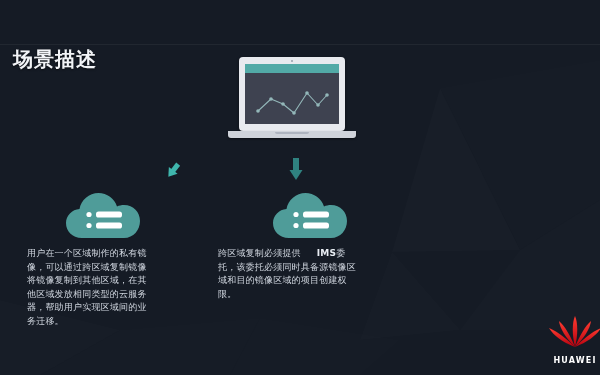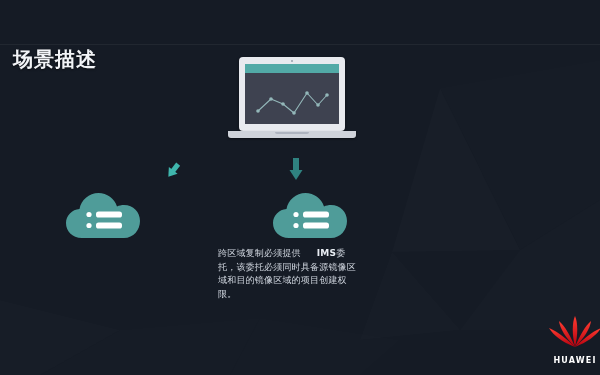--- a/index.html
+++ b/index.html
@@ -202,20 +202,21 @@
                C76,40 69.5,48 60,48 Z" fill="#4f9c99"></path>
       <g>
         <circle cx="25" cy="24.5" r="2.6" fill="#ffffff"></circle>
         <rect x="32" y="21.5" width="26" height="6" rx="2.6" fill="#ffffff"></rect>
         <circle cx="25" cy="35.5" r="2.6" fill="#ffffff"></circle>
         <rect x="32" y="32.5" width="26" height="6" rx="2.6" fill="#ffffff"></rect>
       </g>
     </svg>
   </div>
 
+  <div class="body-text" id="text-left">用户在一个区域制作的私有镜像，可以通过跨区域复制镜像将镜像复制到其他区域，在其他区域发放相同类型的云服务器，帮助用户实现区域间的业务迁移。</div>
 
   <div class="cloud-group" id="cloud-right-group">
     <svg class="cloud-svg" width="78" height="52" viewBox="0 0 78 52">
       <path d="M18,48 C8,48 2,41 2,33 C2,25.5 8,19.5 15.5,19 C17,10 25,3 34.5,3
                C43,3 50.5,8.5 53,16.5 C55,15.5 57.5,15 60,15 C69.5,15 76,22 76,31
                C76,40 69.5,48 60,48 Z" fill="#4f9c99"></path>
       <g>
         <circle cx="25" cy="24.5" r="2.6" fill="#ffffff"></circle>
         <rect x="32" y="21.5" width="26" height="6" rx="2.6" fill="#ffffff"></rect>
         <circle cx="25" cy="35.5" r="2.6" fill="#ffffff"></circle>

